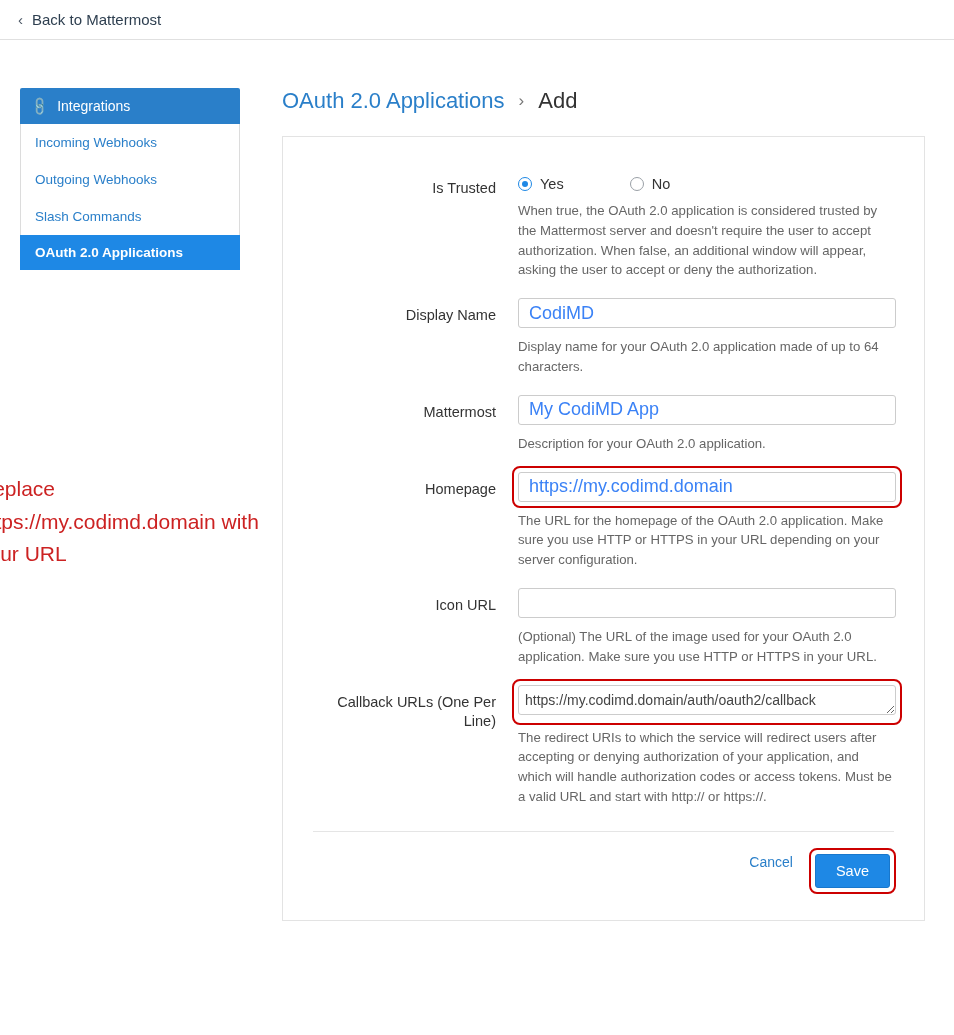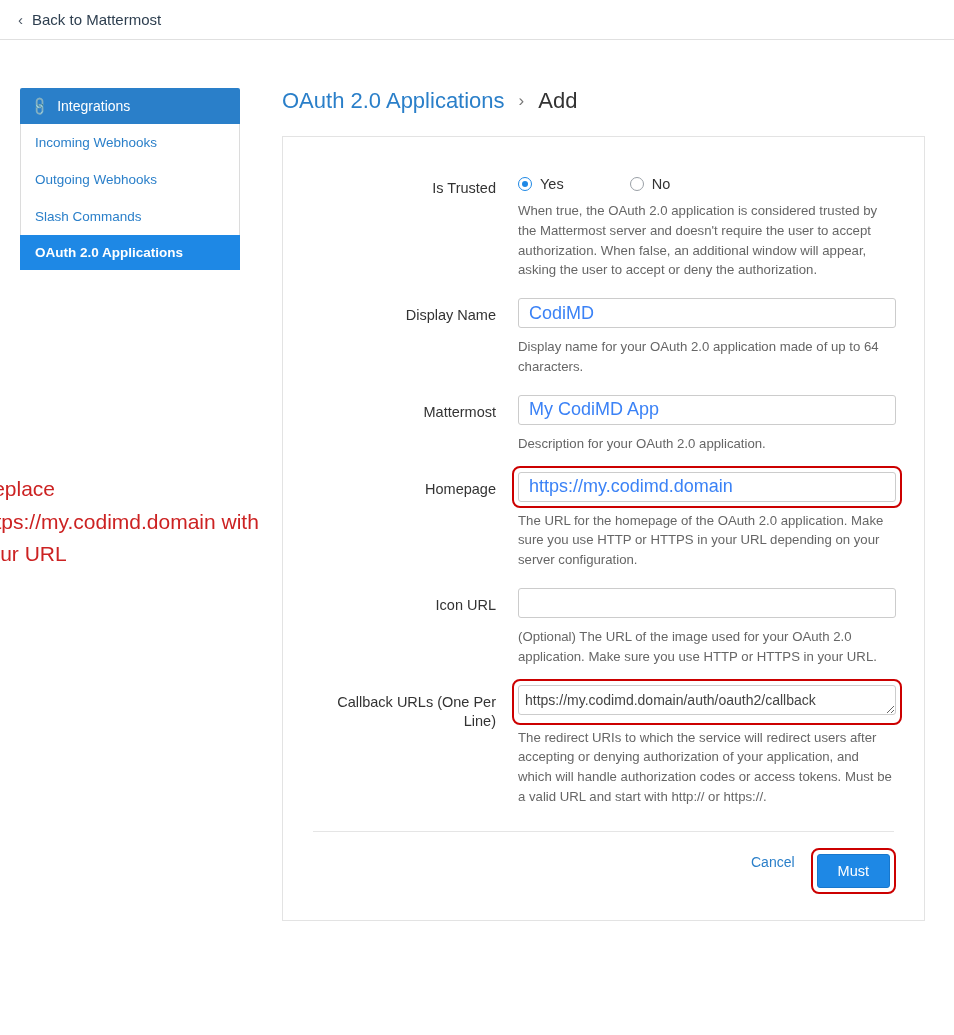--- a/index.html
+++ b/index.html
@@ -330,19 +330,19 @@
           </span>
           <div class="help">The redirect URIs to which the service will redirect users after accepting or denying authorization of your application, and which will handle authorization codes or access tokens. Must be a valid URL and start with http:// or https://.</div>
         </div>
       </div>
 
       <div class="divider"></div>
 
       <div class="footer">
         <span class="cancel-btn">Cancel</span>
         <span class="hl">
-          <button class="save-btn">Must</button>
+          <button class="save-btn">Save</button>
         </span>
       </div>
 
     </div>
   </div>
 </div>
 
 </body></html>

